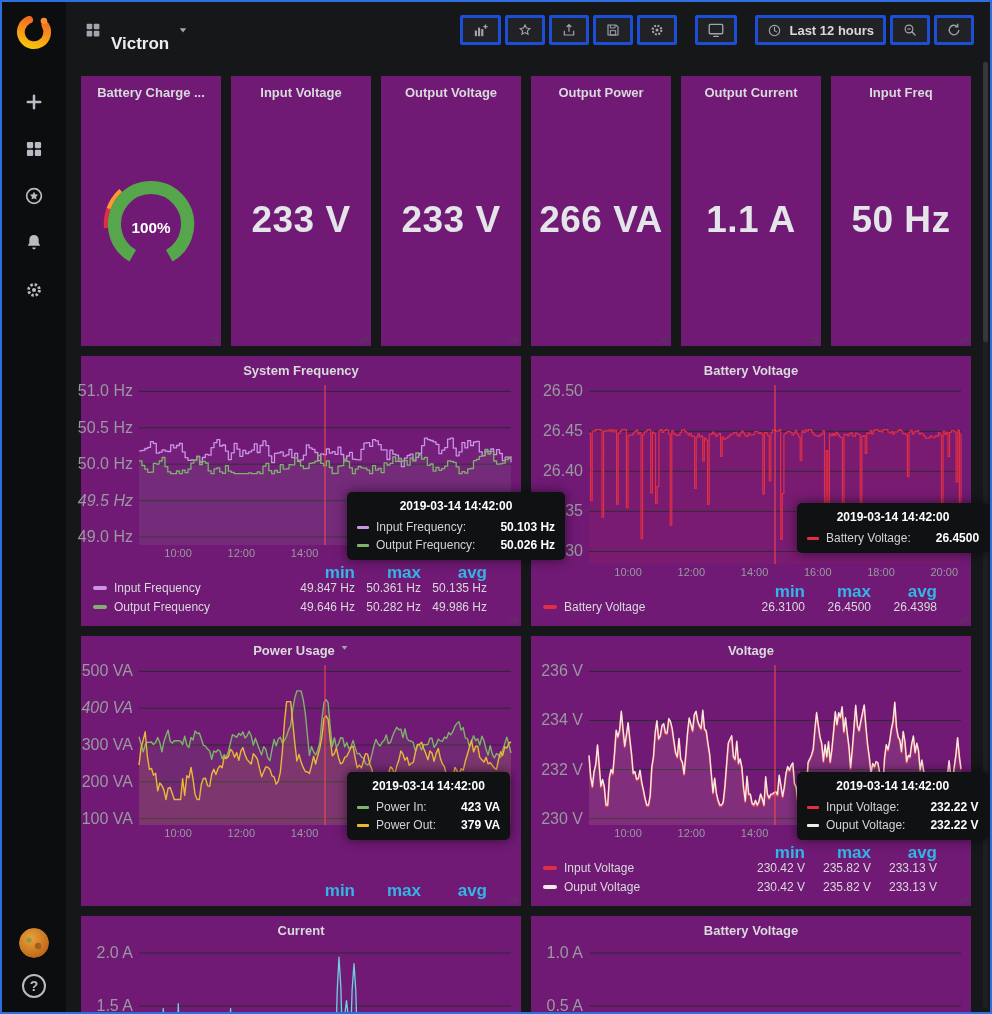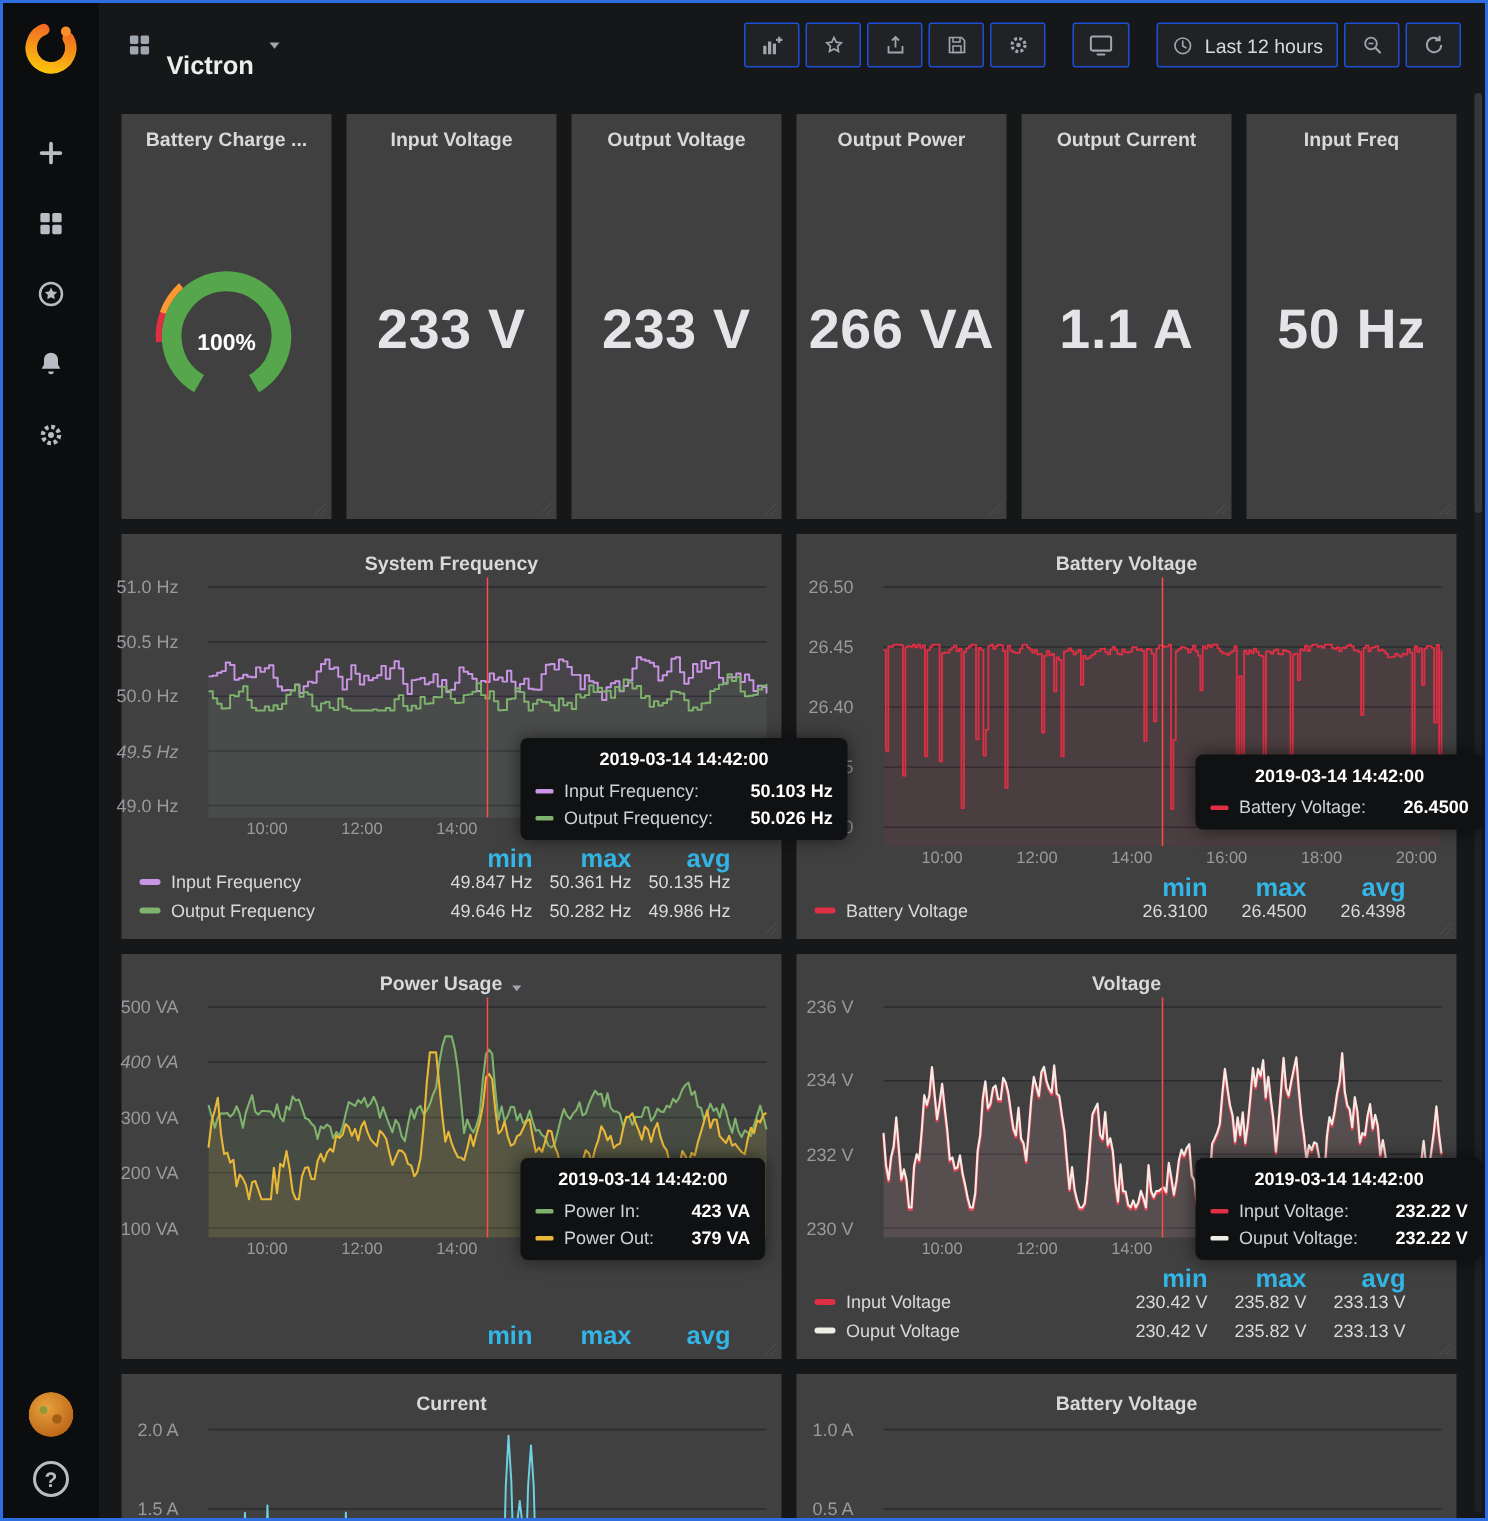--- a/index.html
+++ b/index.html
@@ -22,42 +22,42 @@
   .side-bottom { margin-top: auto; margin-bottom: 14px; display: flex; flex-direction: column; align-items: center; gap: 16px; }
   .avatar { width: 30px; height: 30px; border-radius: 50%; overflow: hidden; cursor: pointer; }
   .help { width: 24px; height: 24px; border-radius: 50%; border: 2px solid #b8bdc3; color: #b8bdc3; font-size: 14px; font-weight: bold; display: flex; align-items: center; justify-content: center; cursor: pointer; }
   
   .main { flex: 1; display: flex; flex-direction: column; min-width: 0; }
   .navbar { height: 56px; display: flex; align-items: center; padding: 0 16px 0 18px; flex-shrink: 0; }
   .nav-left { display: flex; align-items: center; gap: 9px; cursor: pointer; }
   .nav-left svg { color: #9fa6ad; }
   .nav-title { font-size: 17px; font-weight: 700; color: #eceded; margin-top: 27px; }
   .nav-right { margin-left: auto; display: flex; align-items: center; }
-  .nav-btn { height: 30px; min-width: 37px; padding: 0 9px; background: #202226; border: 1px solid #1d4ed8; border-radius: 2px; display: flex; align-items: center; justify-content: center; gap: 7px; color: #9fa6ad; cursor: pointer; margin-left: 4px; font-size: 13px; }
+  .nav-btn { height: 30px; min-width: 37px; padding: 0 9px; background: #202226; border: 3px solid #1d4ed8; border-radius: 2px; display: flex; align-items: center; justify-content: center; gap: 7px; color: #9fa6ad; cursor: pointer; margin-left: 4px; font-size: 13px; font-weight: bold; }
   .nav-btn .lbl { color: #d8d9da; white-space: nowrap; }
   .nav-gap { width: 14px; }
   
   .content { flex: 1; padding: 18px 19px 0 15px; display: flex; flex-direction: column; gap: 10px; overflow: hidden; position: relative; }
   .row { display: flex; gap: 10px; flex-shrink: 0; height: 270px; }
-  .panel { background: #404040; position: relative; flex: 1; }
+  .panel { background: #701a75; position: relative; flex: 1; }
   .rsz { position: absolute; right: 3px; bottom: 3px; width: 9px; height: 9px; cursor: nwse-resize;
     background: linear-gradient(135deg, transparent 0 52%, #45494f 52% 60%, transparent 60% 74%, #45494f 74% 82%, transparent 82%); }
   
   .stat-panel { display: flex; flex-direction: column; align-items: center; padding: 9px 6px 6px; }
   .stat-title { font-size: 13px; font-weight: 600; color: #d8d9da; white-space: nowrap; overflow: hidden; max-width: 100%; cursor: pointer; }
   .stat-value { flex: 1; display: flex; align-items: center; justify-content: center; font-size: 37px; font-weight: 700; color: #e3e5e8; letter-spacing: 0.5px; }
   .gauge-wrap { flex: 1; display: flex; align-items: center; justify-content: center; }
   
   .graph-panel { display: flex; flex-direction: column; padding: 7px 10px 8px; }
-  .gtitle-row { display: flex; justify-content: center; align-items: flex-end; gap: 5px; height: 20px; margin-bottom: 2px; }
+  .gtitle-row { display: flex; justify-content: center; align-items: flex-start; gap: 5px; height: 20px; margin-bottom: 2px; }
   .gtitle { font-size: 13px; font-weight: 600; color: #d8d9da; cursor: pointer; }
   .title-caret { color: #9fa6ad; display: flex; align-items: center; cursor: pointer; }
   .graph-area { flex: 1; display: flex; padding-bottom: 18px; min-height: 0; }
   .y-axis { width: 48px; position: relative; flex-shrink: 0; }
-  .y-axis span { position: absolute; right: 20px; transform: translateY(-50%); font-size: 12px; color: #989a9e; white-space: nowrap; }
+  .y-axis span { position: absolute; right: 6px; transform: translateY(-50%); font-size: 16px; color: #989a9e; white-space: nowrap; }
   .plot { flex: 1; position: relative; cursor: crosshair; }
   .plot svg { position: absolute; left: 0; top: 0; overflow: visible; }
   .axis-x { position: absolute; width: 40px; text-align: center; font-size: 11px; color: #989a9e; }
   
   .legend { padding: 0 24px 2px 2px; flex-shrink: 0; }
   .lrow { display: grid; grid-template-columns: 1fr 66px 66px 66px; align-items: center; height: 19px; }
   .lrow.lhead { height: 15px; }
   .lhead span { text-align: right; font-weight: 700; color: #33b5e5; font-size: 17px; }
   .lname { display: flex; align-items: center; gap: 7px; font-size: 12px; color: #d8d9da; cursor: pointer; }
   .licon { width: 14px; height: 4px; border-radius: 2px; display: inline-block; }

